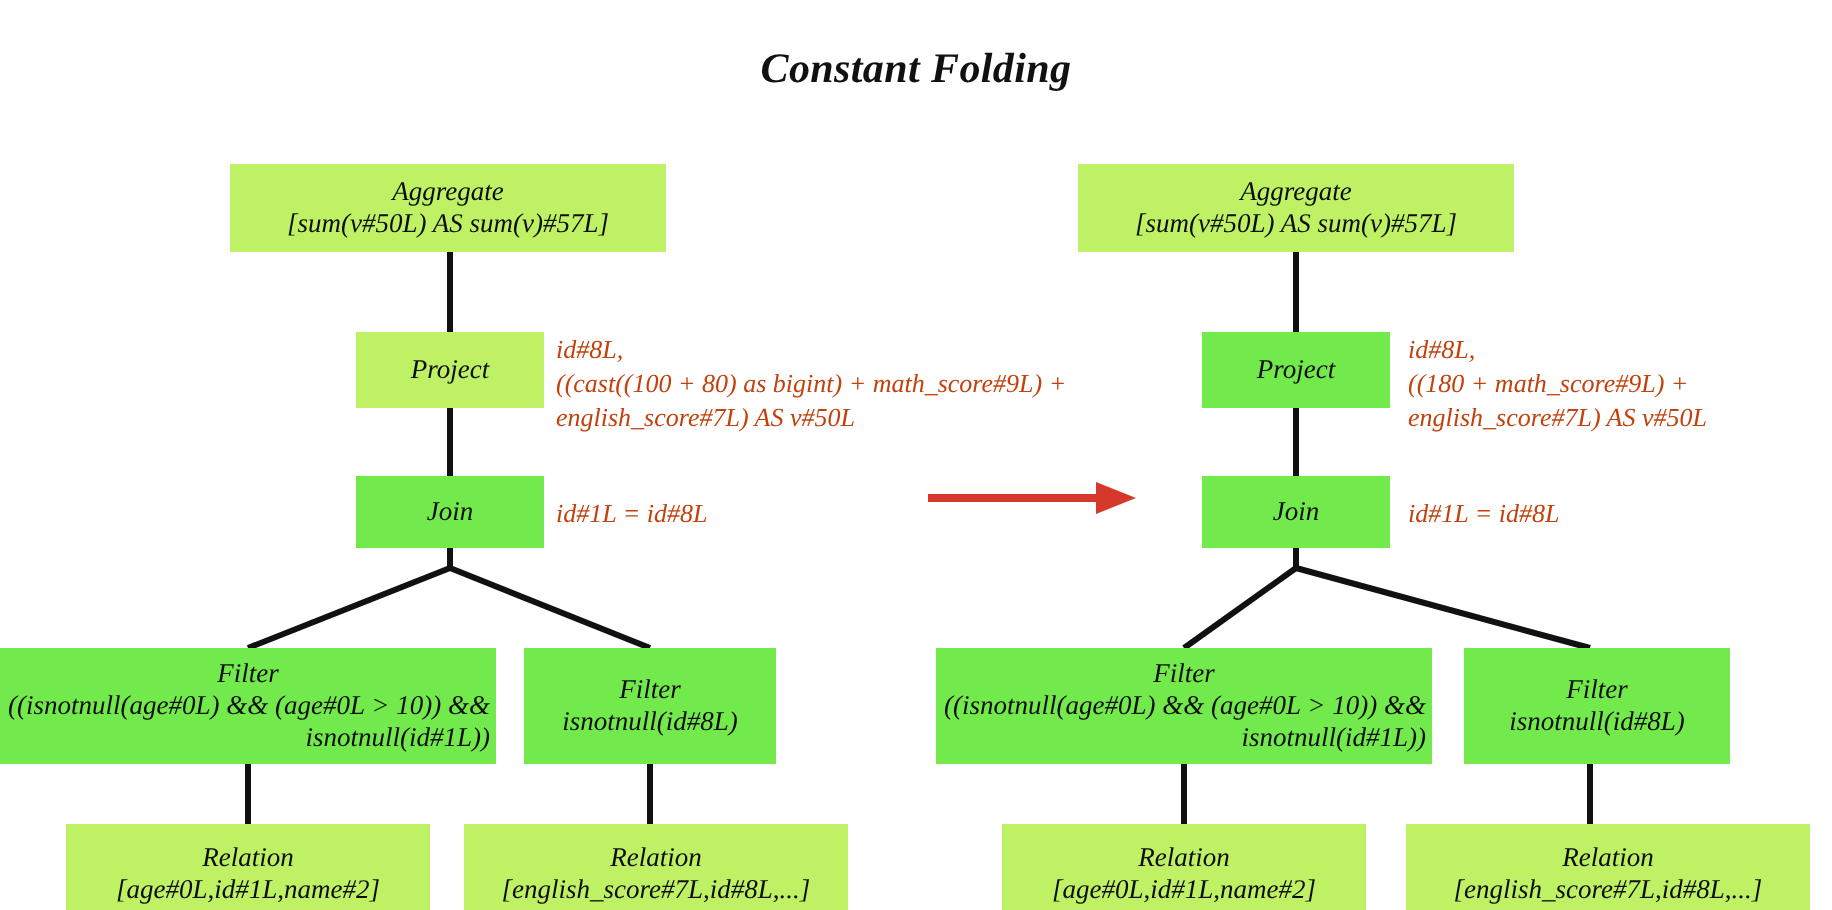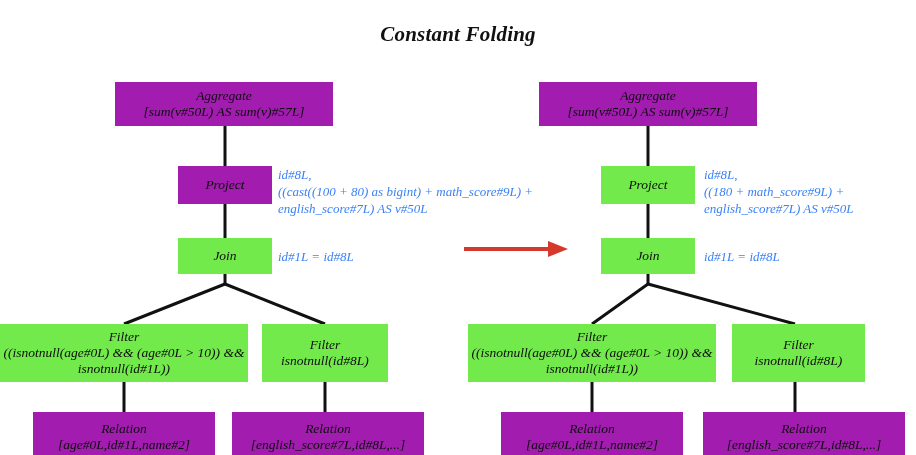--- a/index.html
+++ b/index.html
@@ -33,29 +33,29 @@
     align-items:center;
     justify-content:center;
     text-align:center;
     color:#0d0d0d;
     font-family:"Liberation Serif", serif;
     font-size:13.5px;
     line-height:1.18;
     padding:2px 3px;
   }
   .node .l1{display:block;white-space:nowrap;}
-  .node .l2{display:block;white-space:nowrap;}
-  .node.blue{background:#a21caf;}
+  .node .l2{display:block;white-space:nowrap;text-align:right;}
+  .node.blue{background:#bef264;}
   .node.green{background:#72ea4c;}
 
   .wrapn .l2{white-space:normal;line-height:1.2;}
 
   .annot{
     position:absolute;
-    color:#3b82f6;
+    color:#c2410c;
     font-family:"Liberation Serif", serif;
     font-size:13px;
     line-height:1.32;
     white-space:pre-line;
     text-align:left;
   }
   .annot.one{white-space:nowrap;text-align:right;}
 </style>
 </head>
 <body>

